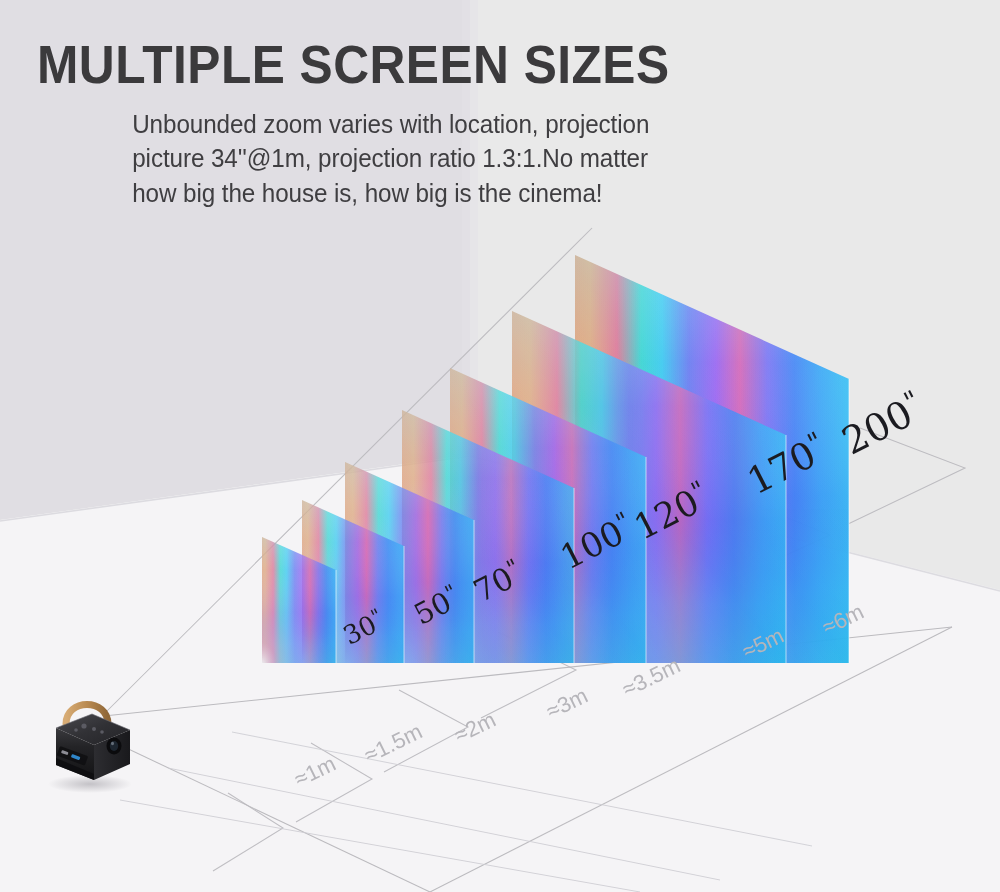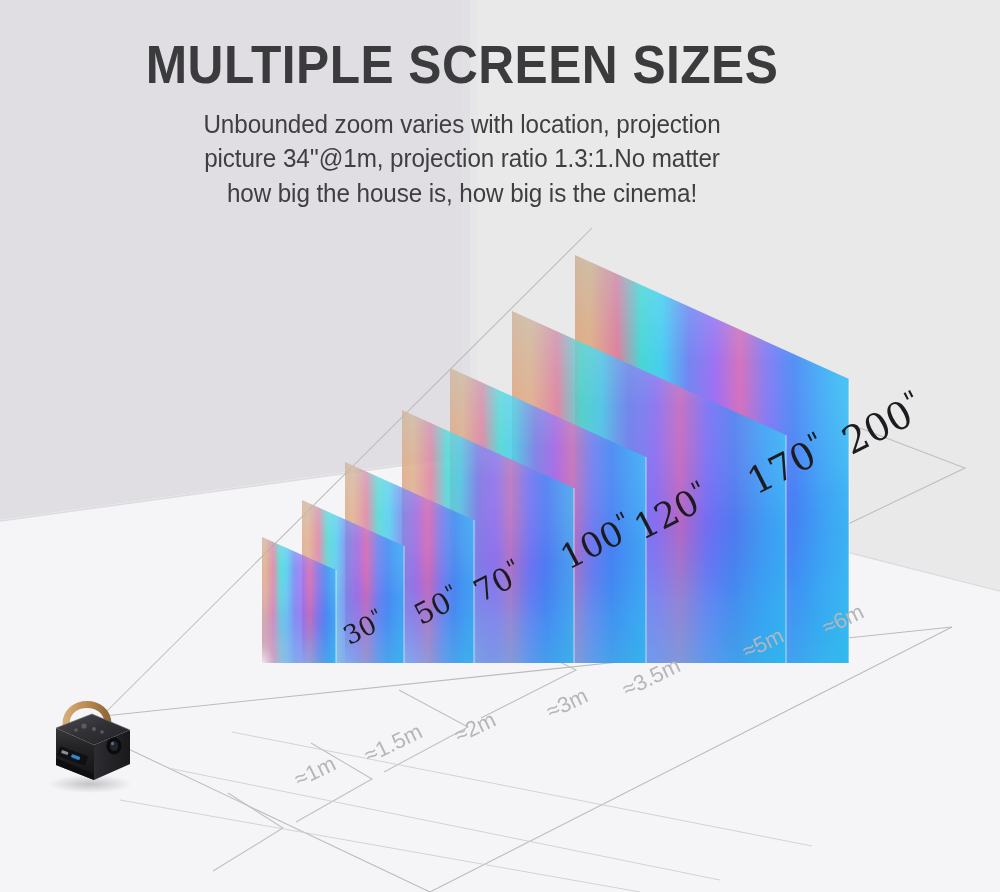--- a/index.html
+++ b/index.html
@@ -11,21 +11,21 @@
     overflow:hidden; position:relative;
   }
 
   
   #scene{ position:absolute; inset:0; width:1000px; height:892px; overflow:hidden; }
   #scene svg.layer{ position:absolute; left:0; top:0; width:1000px; height:892px; }
 
   
   #header{
     position:absolute; left:0; top:0; width:924px; height:240px;
-    z-index:40; pointer-events:none; text-align:center;
+    z-index:40; pointer-events:none; text-align:left;
   }
   #title{
     margin-top:36px;
     font-family:"Liberation Sans", sans-serif;
     font-size:54px; font-weight:bold; letter-spacing:.5px;
     color:#3b3a3c; transform:scaleX(.92); transform-origin:center;
     line-height:1.05; white-space:nowrap;
   }
   #subtitle{
     margin:14px auto 0; width:680px;

